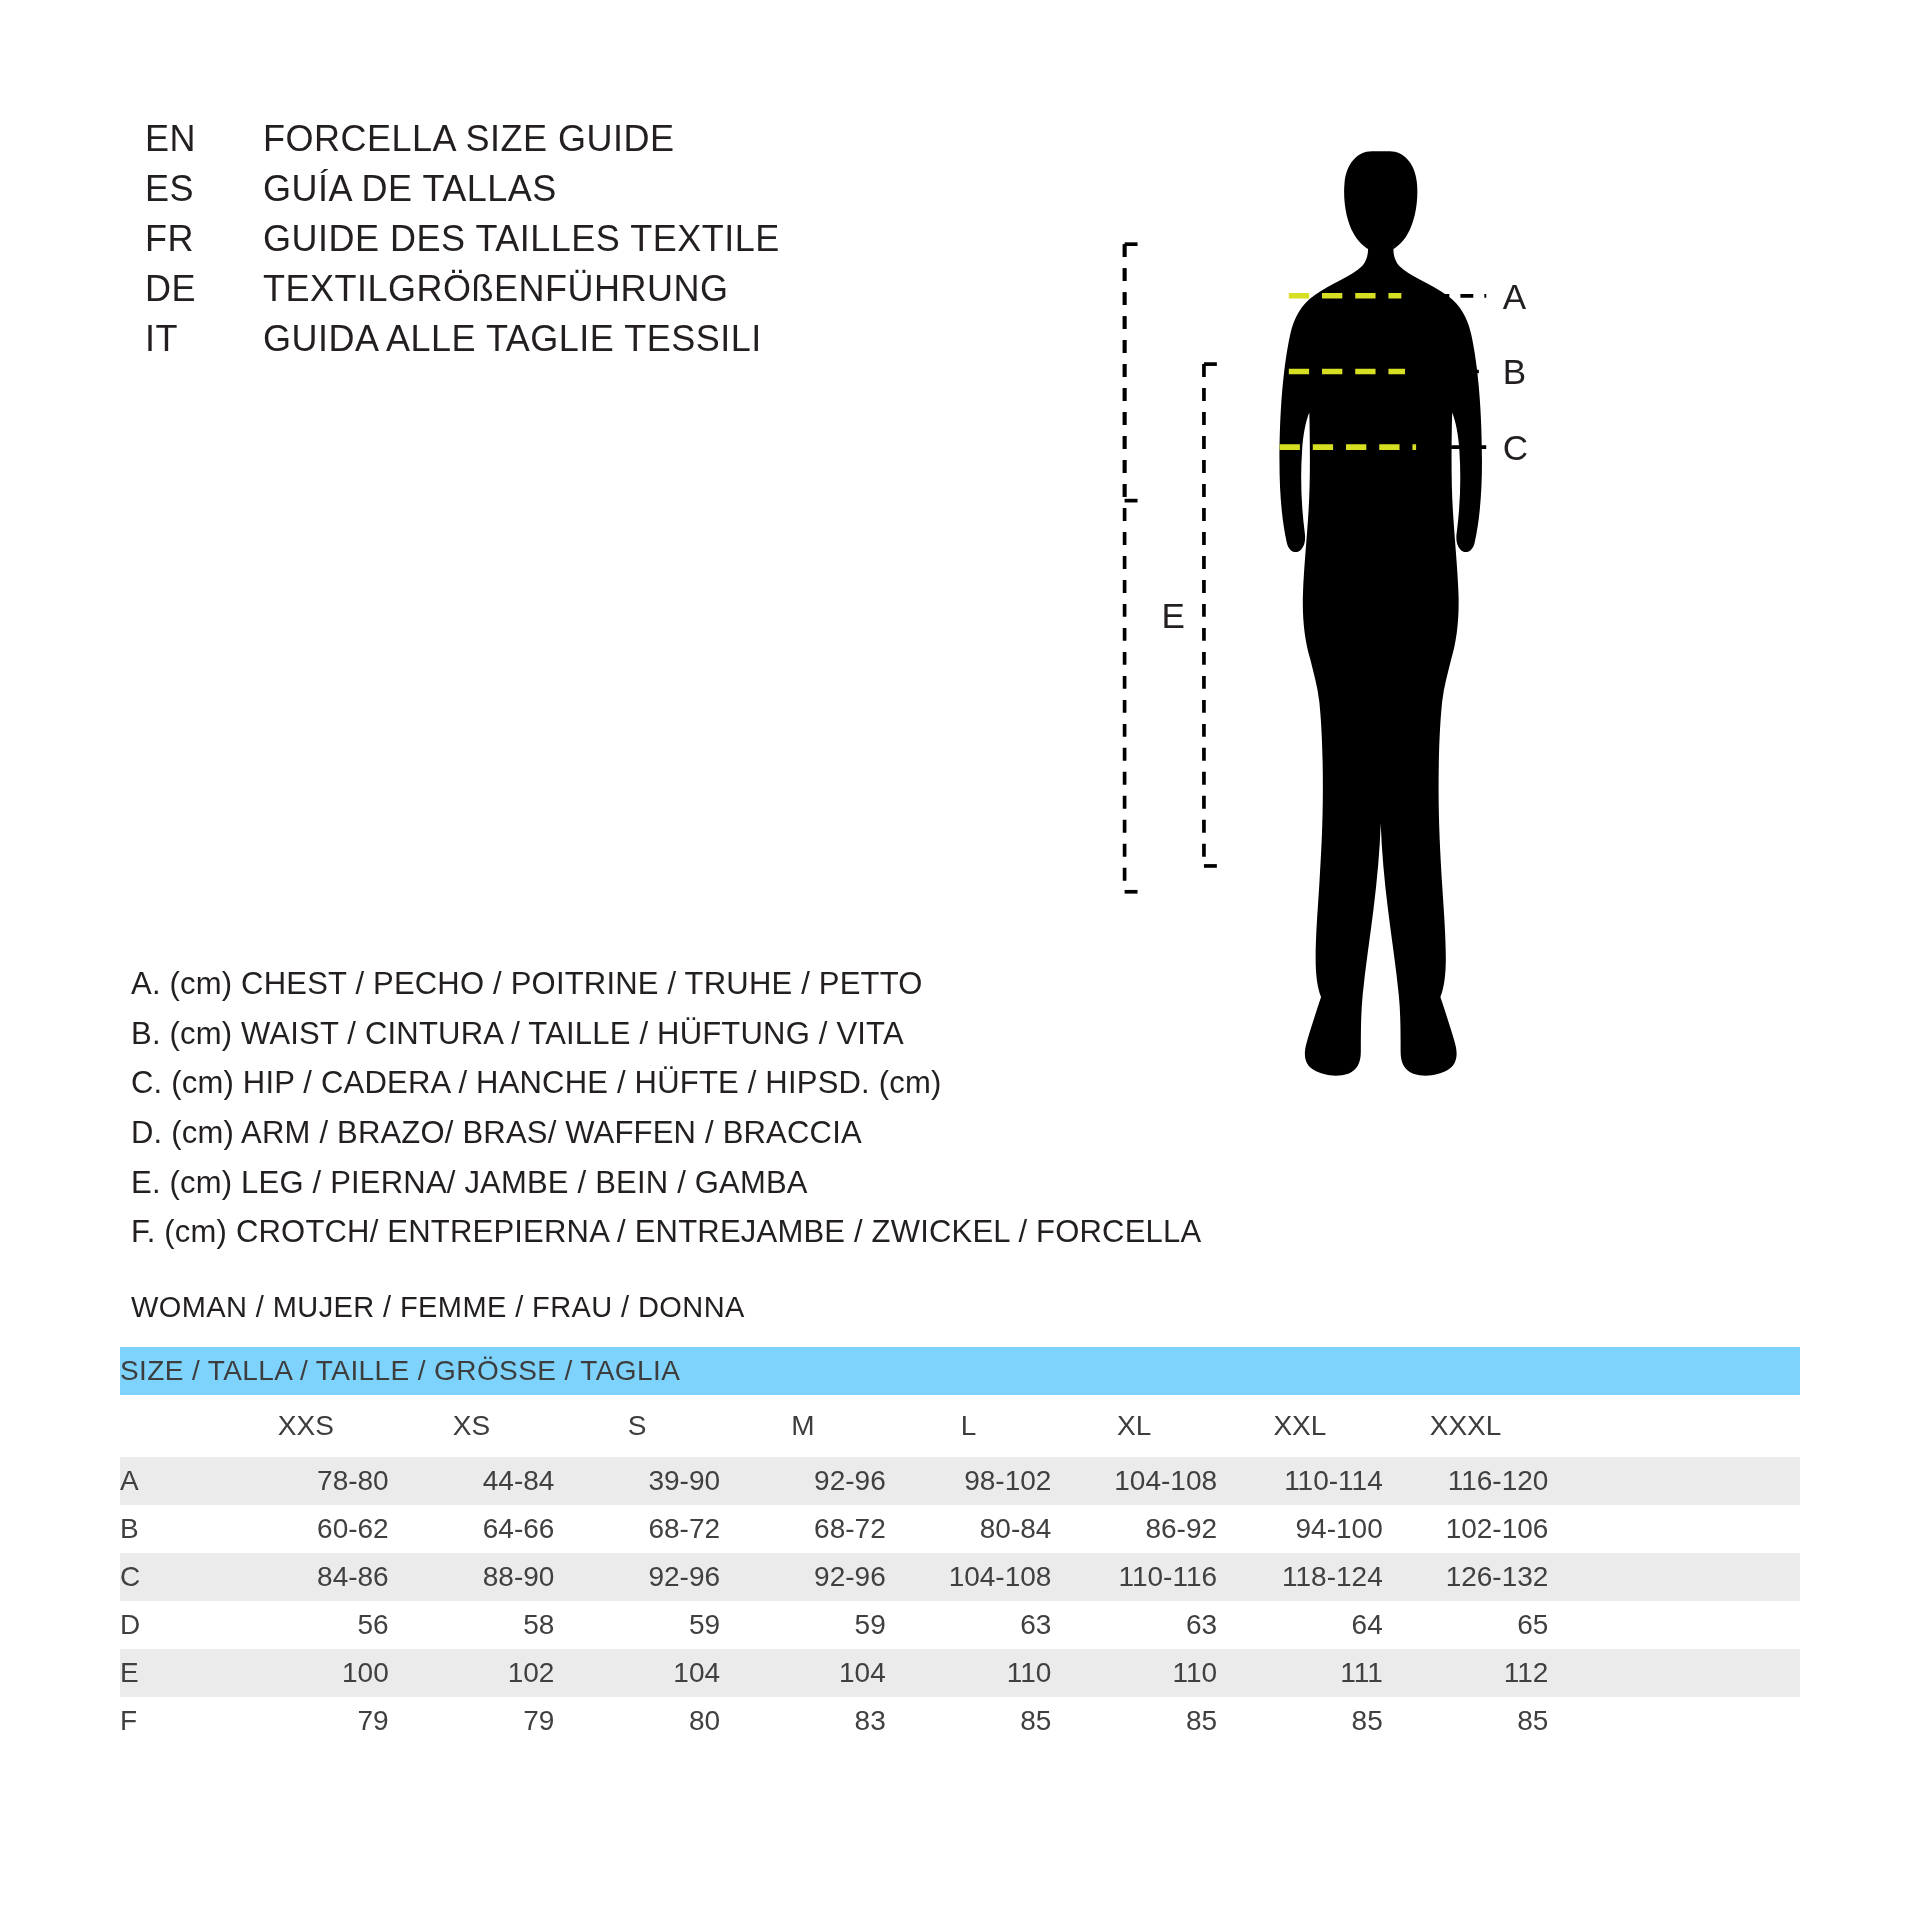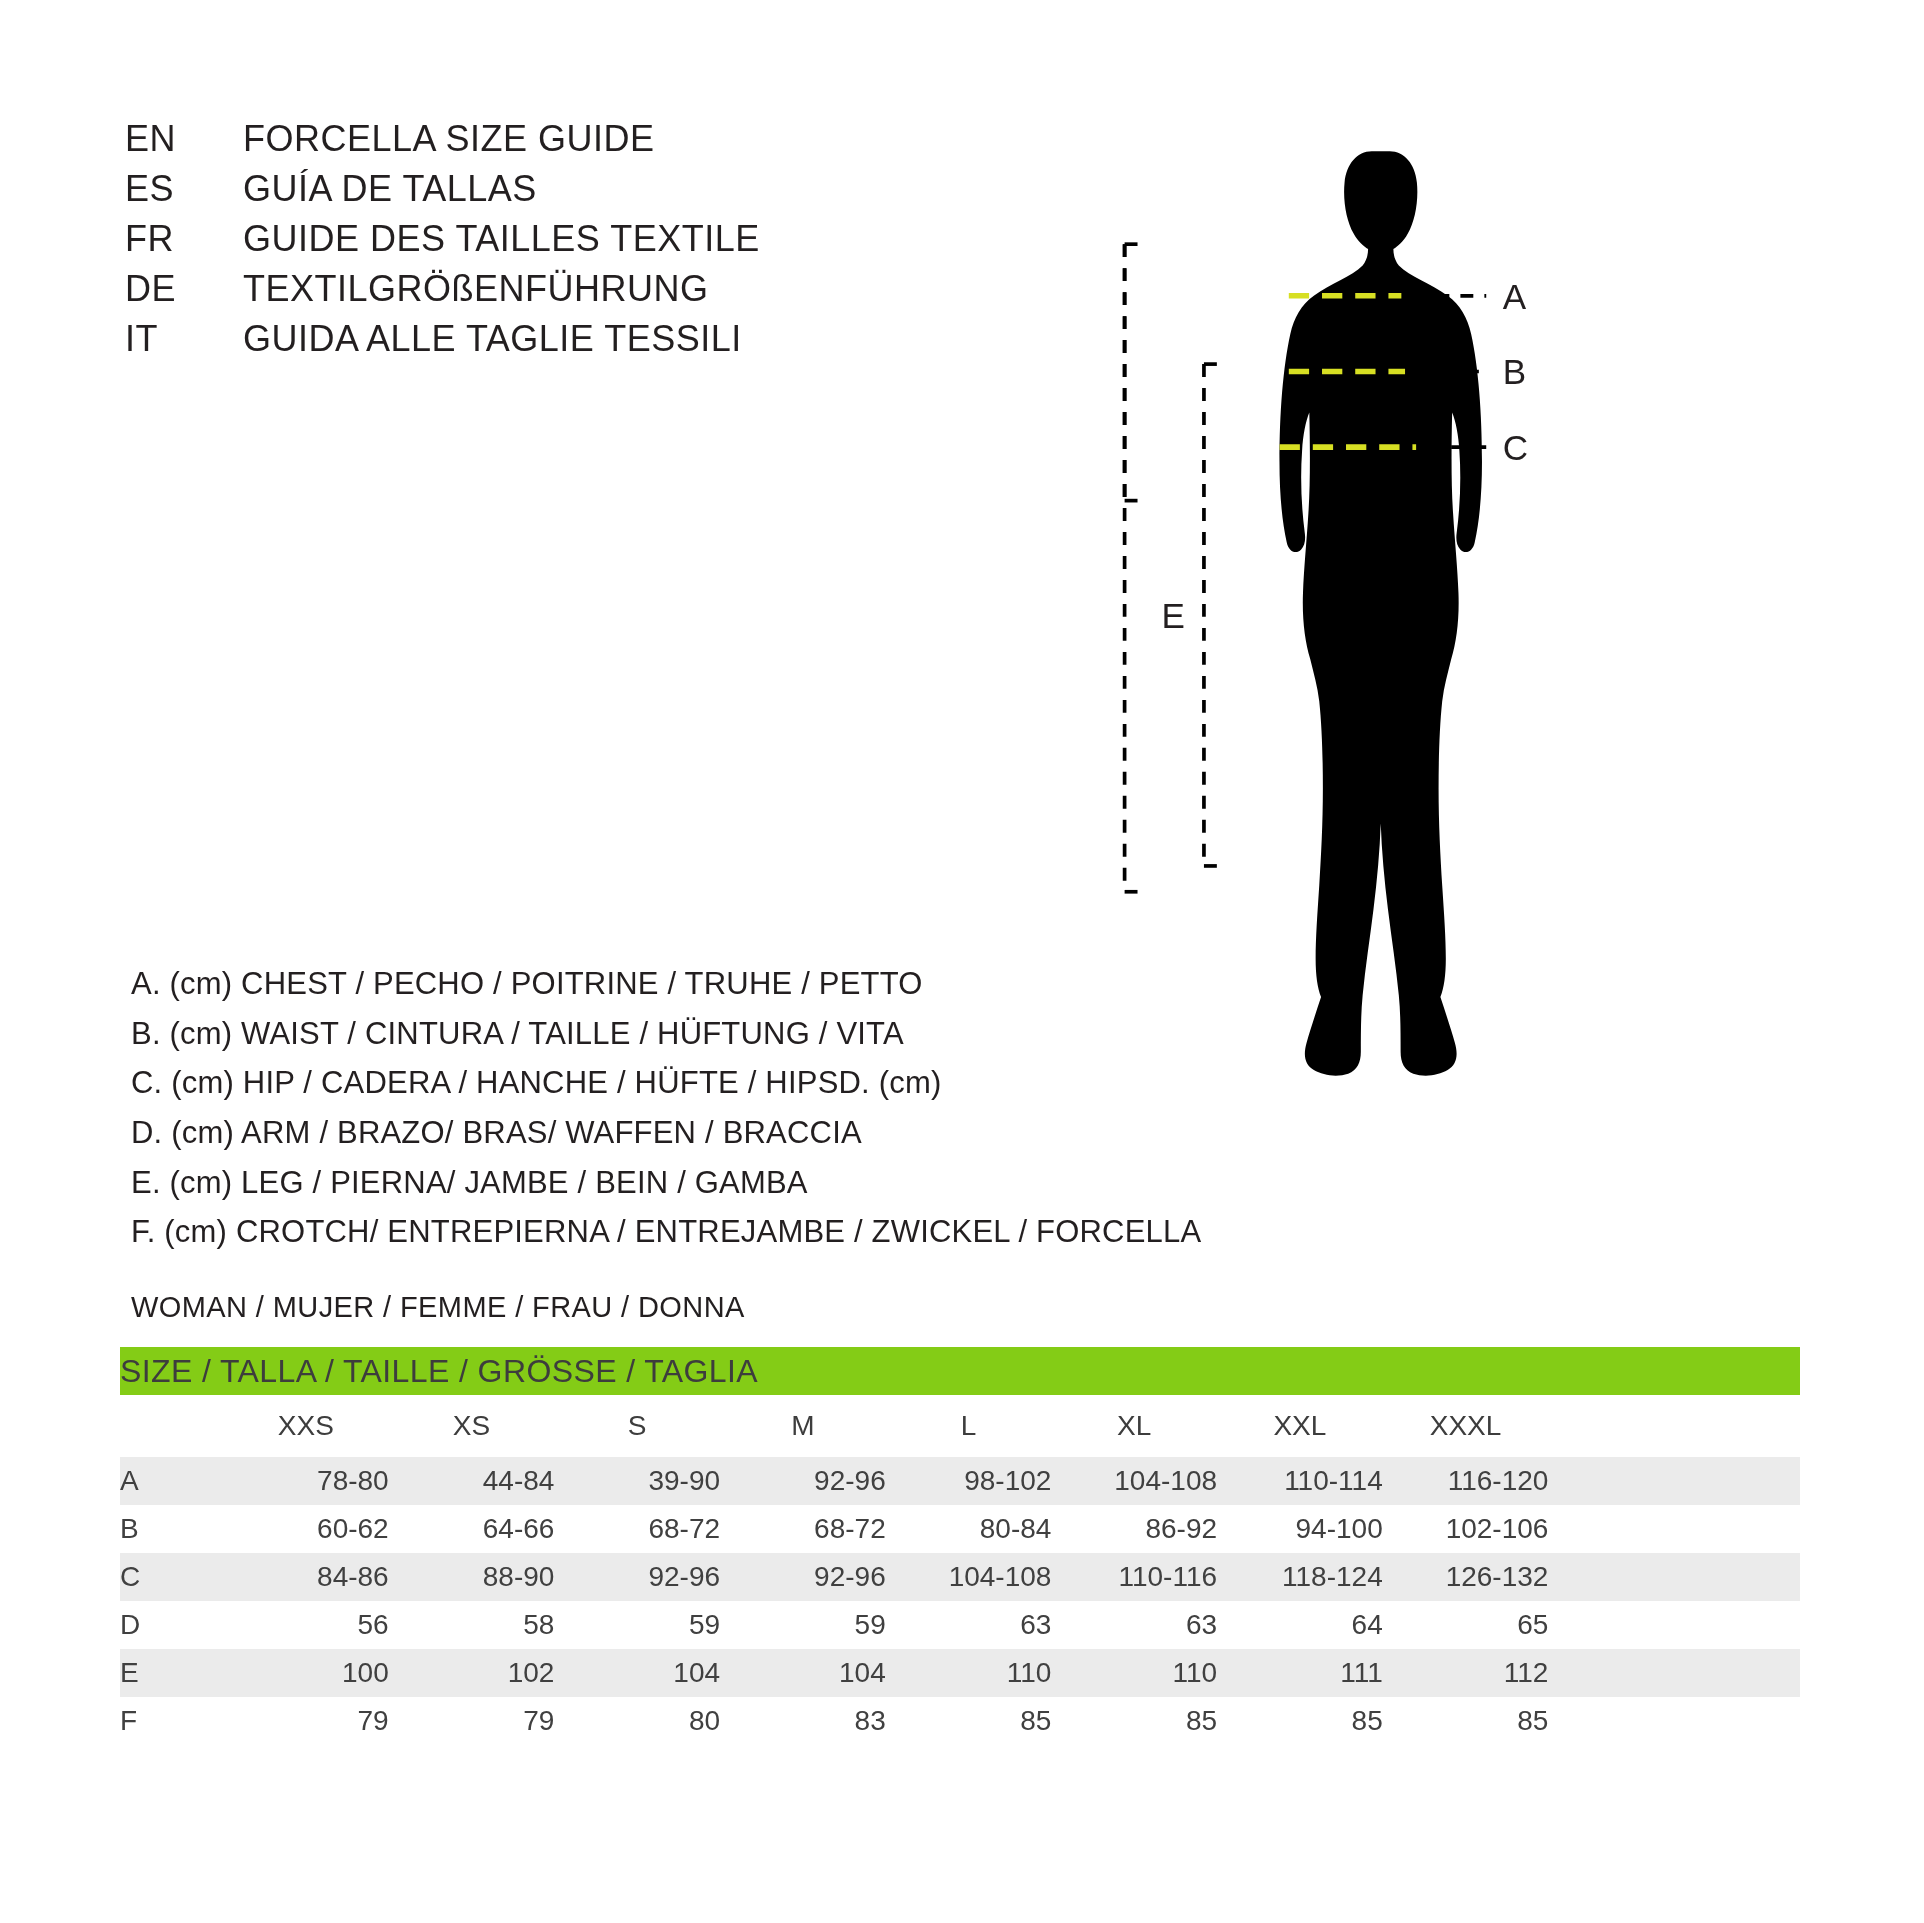--- a/index.html
+++ b/index.html
@@ -10,21 +10,21 @@
     background: #ffffff;
     font-family: "Liberation Sans", sans-serif;
     color: #231f20;
     position: relative;
     overflow: hidden;
   }
 
   
   #title-block {
     position: absolute;
-    left: 125px;
+    left: 145px;
     top: 118px;
     width: 831px;
   }
   .title-row {
     display: flex;
     align-items: baseline;
     height: 50px;
   }
   .title-lang {
     width: 118px;
@@ -75,24 +75,24 @@
     width: 1680px;
     border-collapse: collapse;
     font-size: 28px;
     color: #404040;
   }
   #size-table td, #size-table th {
     padding: 0;
     font-weight: normal;
   }
   .band-head td {
-    background: #84cc16;
+    background: #7dd3fc;
     color: #3d3d3d;
     height: 48px;
-    font-size: 32px;
+    font-size: 28px;
     letter-spacing: 0.4px;
     padding-left: 20px;
     text-align: left;
   }
   .hdr td {
     height: 62px;
     text-align: center;
     color: #3d3d3d;
     background: #ffffff;
   }

